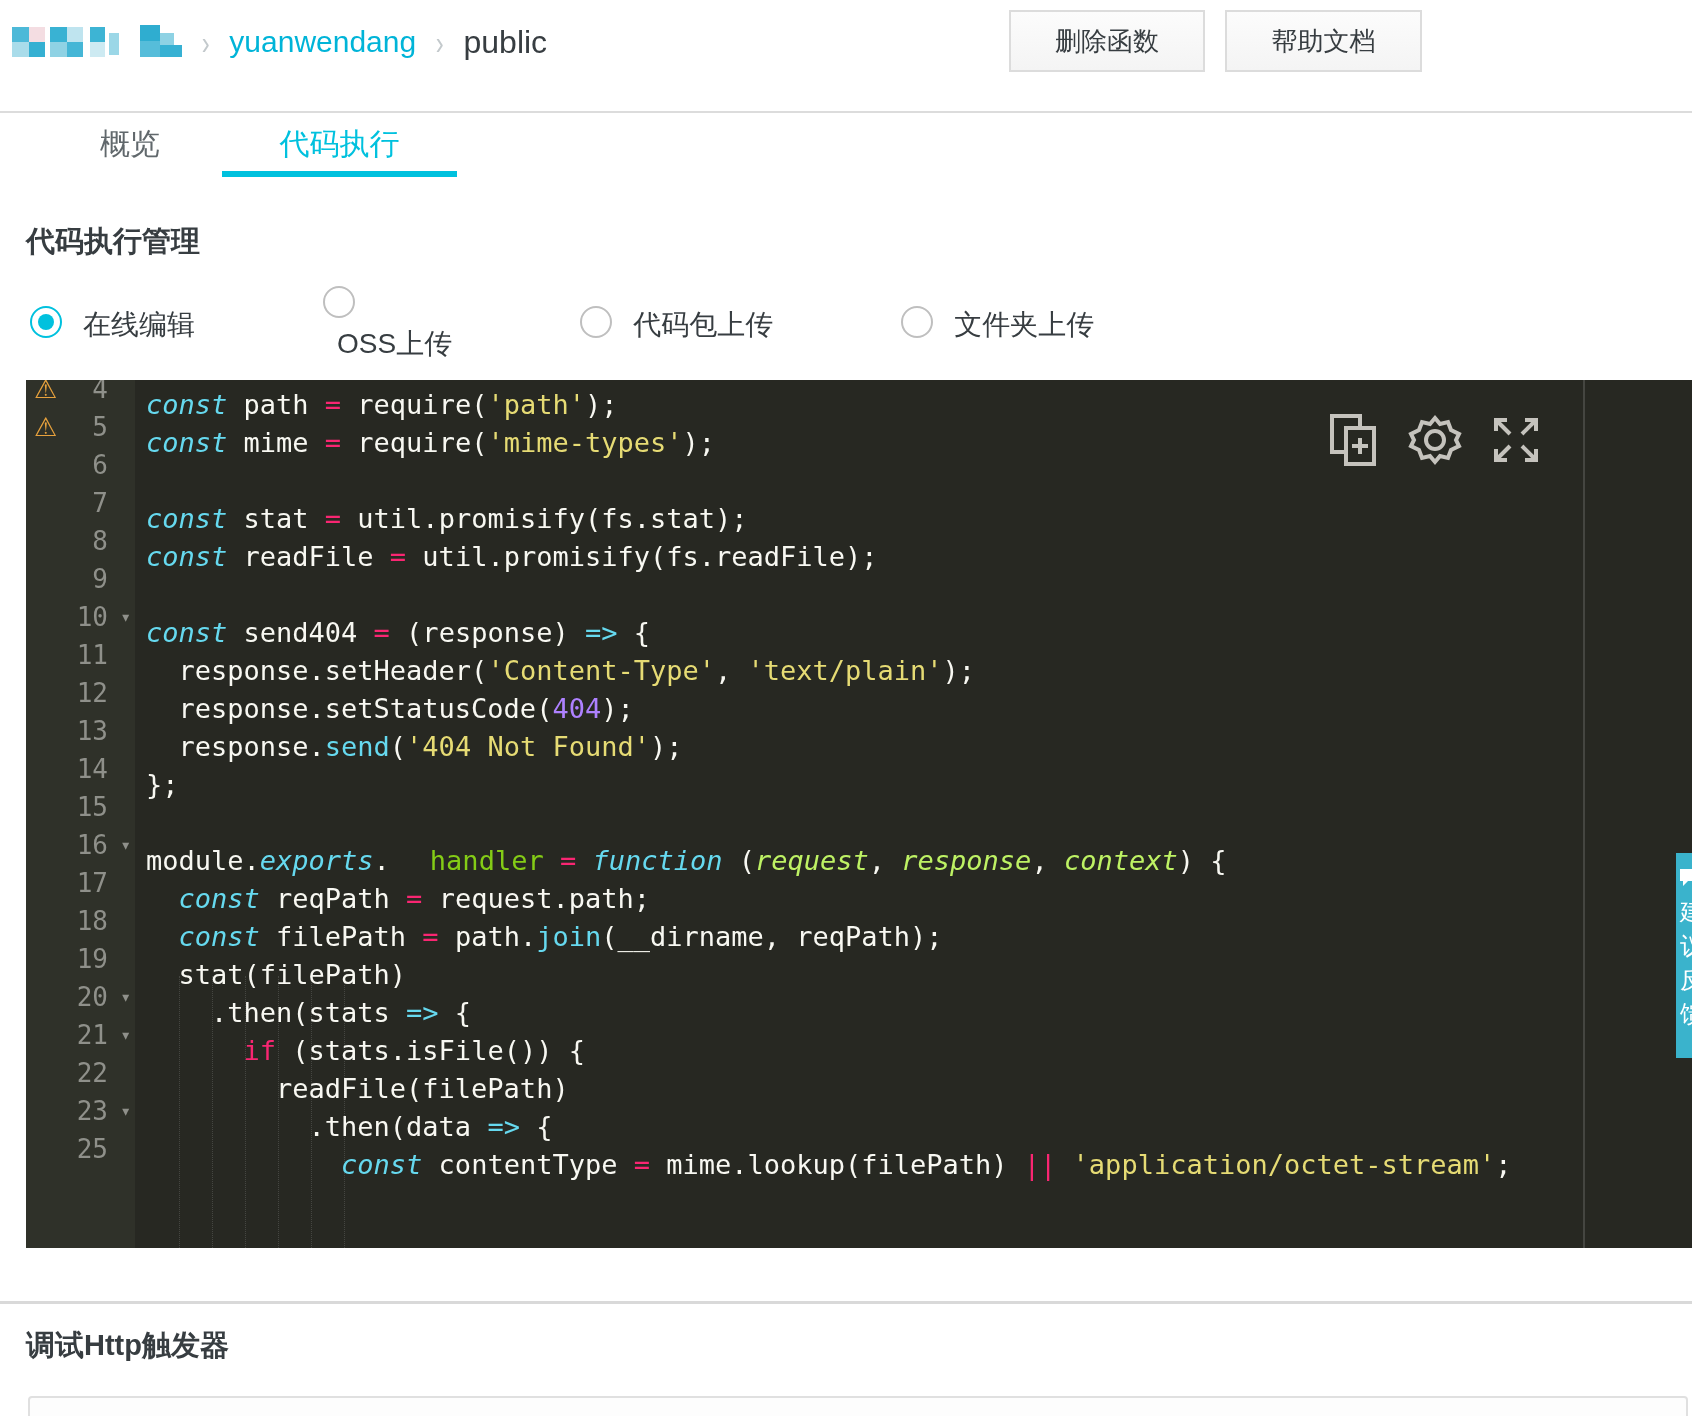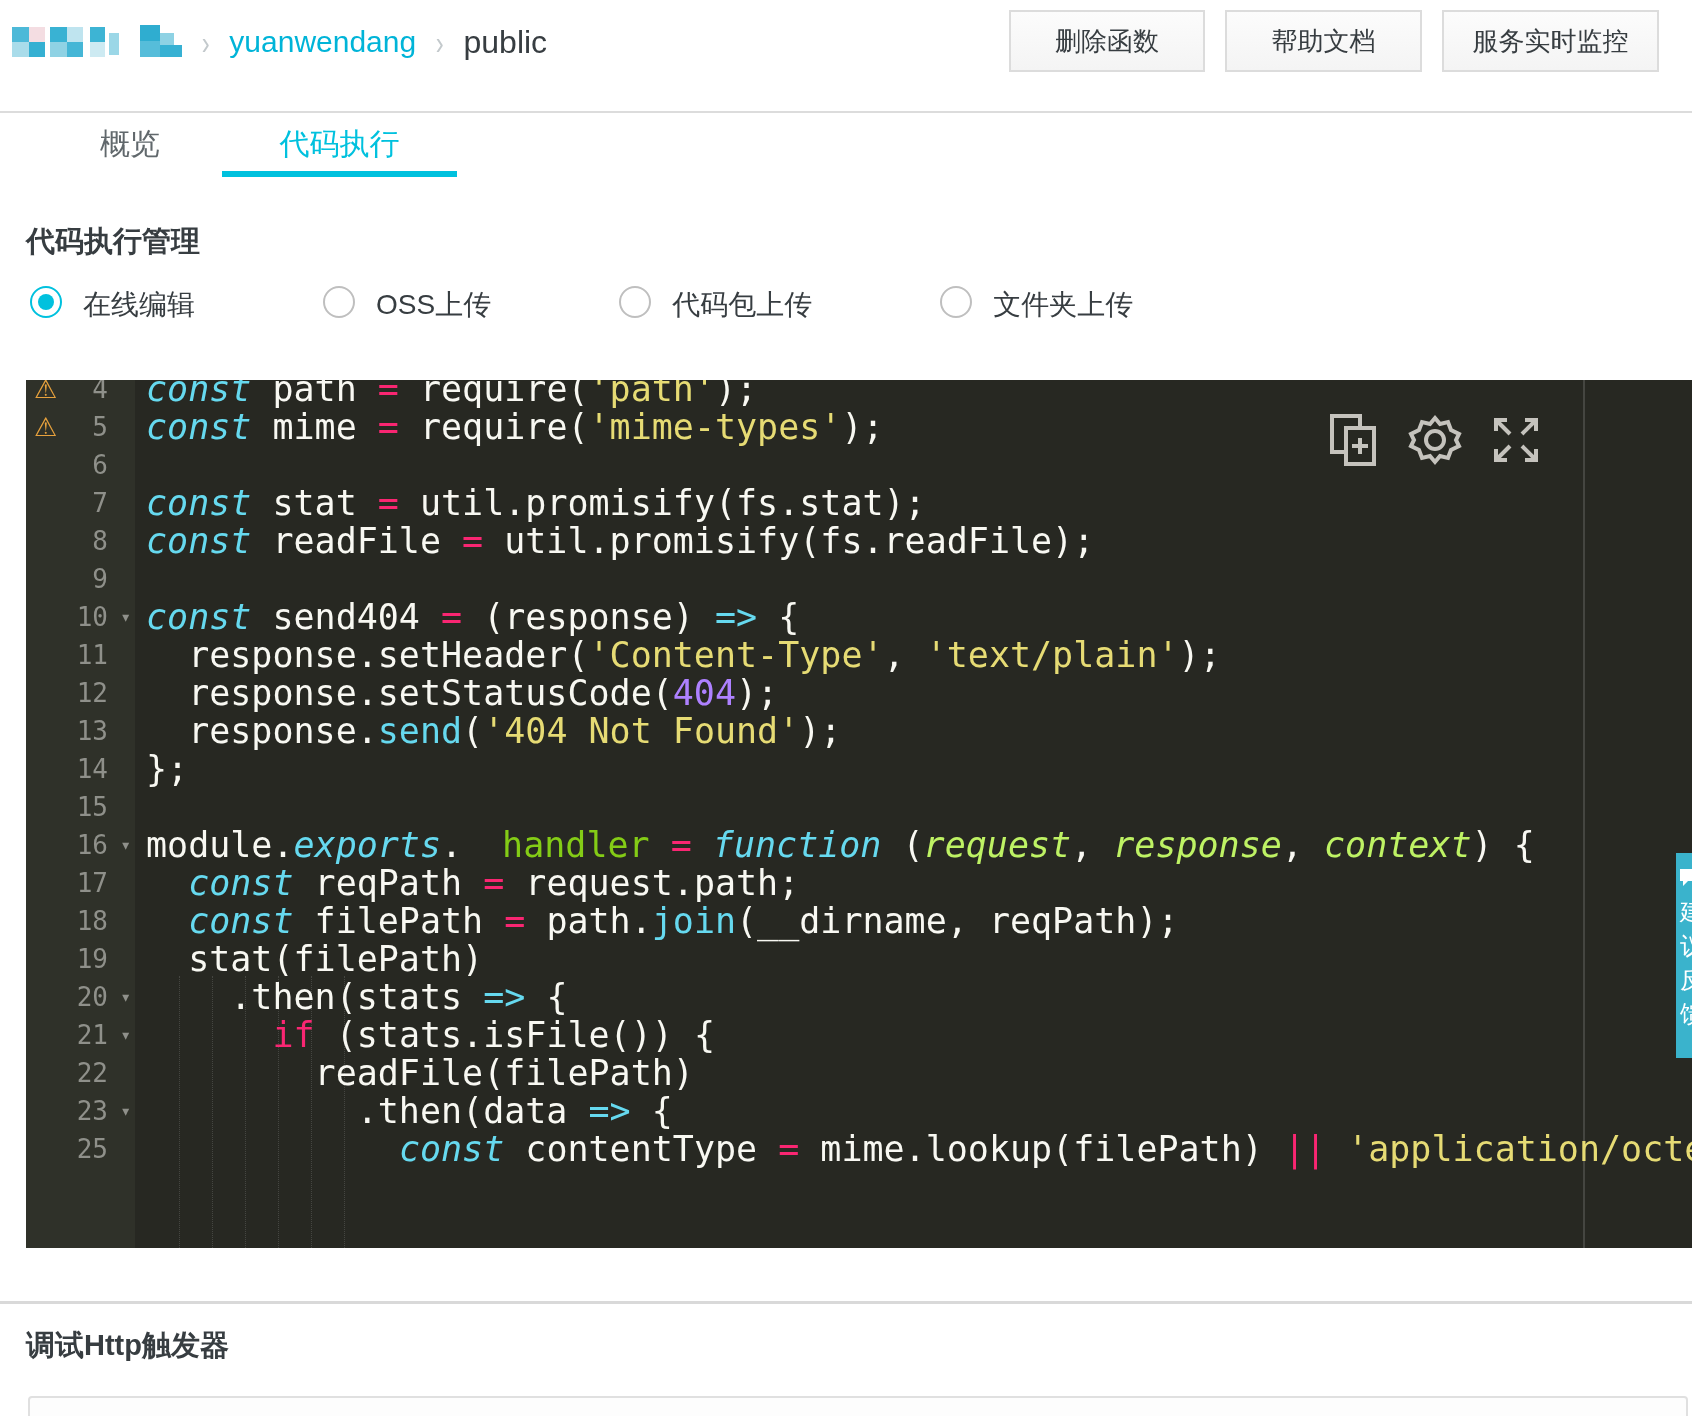--- a/index.html
+++ b/index.html
@@ -49,21 +49,21 @@
             font-family:"DejaVu Sans Mono","Liberation Mono",monospace; }
   .gutter-bg { position:absolute; left:0; top:0; width:109px; height:100%; background:#2f3129; }
   .print-margin { position:absolute; left:1557px; top:0; width:2px; height:100%; background:rgba(255,255,255,.14); }
   .code-scroll { position:absolute; left:0; top:-10px; width:100%; }
   .cl { position:relative; height:38px; line-height:38px; white-space:pre; }
   .g { position:absolute; left:0; top:0; width:109px; height:38px; }
   .warn { position:absolute; left:8px; top:0; font-size:26px; color:#e8a23d;
           font-family:"DejaVu Sans",sans-serif; line-height:38px; }
   .num { position:absolute; right:27px; top:0; font-size:26px; color:#8f908a; line-height:38px; }
   .fold { position:absolute; right:4px; top:0; font-size:18px; color:#8f908a; line-height:38px; cursor:pointer; }
-  .c { position:absolute; left:109px; top:0; right:0; padding-left:11px; font-size:35px; line-height:38px; }
+  .c { position:absolute; left:109px; top:16px; right:0; padding-left:11px; font-size:27px; line-height:38px; }
   .tk-k { color:#66d9ef; font-style:italic; }
   .tk-c { color:#66d9ef; }
   .tk-p { color:#f92672; }
   .tk-s { color:#e6db74; }
   .tk-n { color:#ae81ff; }
   .tk-f { color:#84cc16;margin-left:40px; }
   .tk-a { color:#bef264; font-style:italic; }
   .tk-t { color:#f8f8f2; }
   .indent-guide { position:absolute; width:0; border-left:1px dotted rgba(255,255,255,.14); top:596px; height:272px; }
 
@@ -108,40 +108,39 @@
         <span style="left:148px;top:20px;width:22px;height:12px;background:#37b1d3;"></span>
       </div>
       <span class="crumb-sep">›</span>
       <span class="crumb-link">yuanwendang</span>
       <span class="crumb-sep">›</span>
       <span class="crumb-current">public</span>
     </div>
     <div class="hdr-buttons">
       <div class="hdr-btn">删除函数</div>
       <div class="hdr-btn">帮助文档</div>
-      <div class="hdr-btn">服务实时监控</div>
     </div>
   </div>
 
   <div class="tabbar">
     <div class="tab" style="left:55px;width:150px;">概览</div>
     <div class="tab active" style="left:222px;width:235px;">代码执行</div>
     <div class="tab-underline" style="left:222px;width:235px;"></div>
   </div>
 
   <div class="section-title" id="title-manage">代码执行管理</div>
 
   <div class="radios">
     <div class="radio-item selected" style="margin-right:128px;">
       <span class="radio-circle">
           <span class="radio-dot"></span>
         </span>
       <span class="radio-label">在线编辑</span>
     </div>
-    <div class="radio-item" style="margin-right:128px;">
+    <div class="radio-item" style="margin-right:128px;flex-direction:column;">
       <span class="radio-circle">
           <span class="radio-dot"></span>
         </span>
       <span class="radio-label">OSS上传</span>
     </div>
     <div class="radio-item" style="margin-right:128px;">
       <span class="radio-circle">
           <span class="radio-dot"></span>
         </span>
       <span class="radio-label">代码包上传</span>

